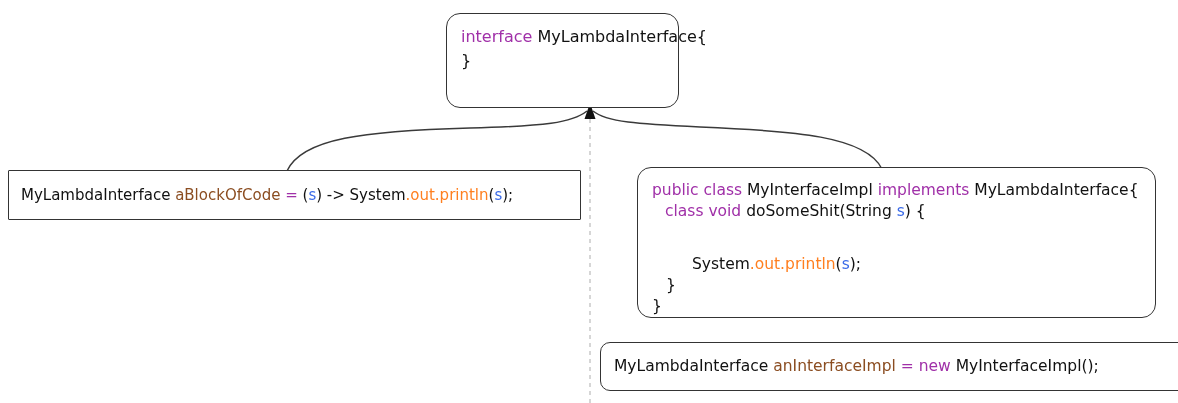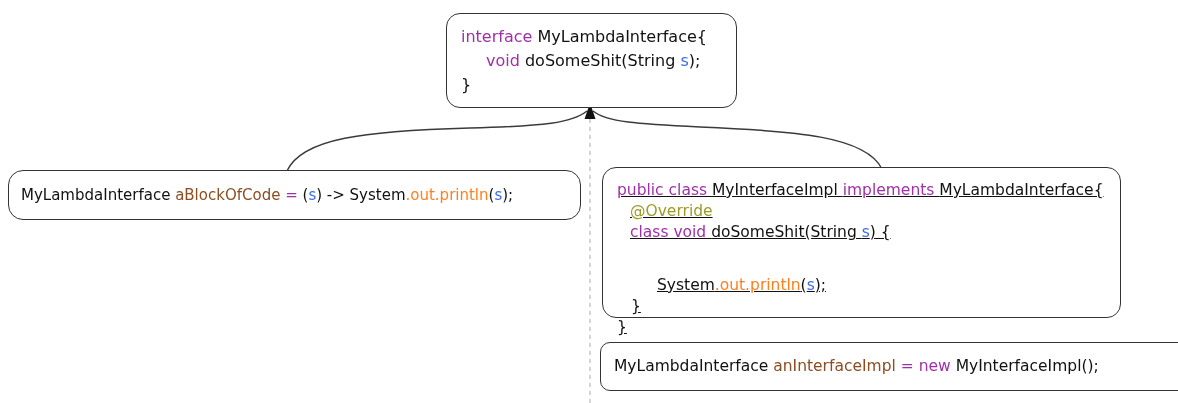--- a/index.html
+++ b/index.html
@@ -24,41 +24,40 @@
     background: #ffffff;
     z-index: 2;
   }
   .code-box .code-line {
     white-space: pre;
     font-size: 15.5px;
     line-height: 23px;
   }
   #interface-box {
     left: 446px; top: 13px;
-    width: 291px; height: 95px;
+    width: 233px; height: 95px;
     border-radius: 14px;
     padding: 11px 14px;
   }
   #interface-box .code-line { font-size: 16px; line-height: 24px; }
   #lambda-box {
     left: 8px; top: 170px;
     width: 573px; height: 50px;
-    border-radius: 15px;
+    border-radius: 1px;
     display: flex;
     flex-direction: column;
     justify-content: center;
     padding: 0 12px;
   }
   #lambda-box .code-line { font-size: 15px; }
   #impl-box {
-    left: 602px; top: 167px;
+    left: 637px; top: 167px;
     width: 519px; height: 151px;
     border-radius: 14px;
     padding: 12px 14px;
-    text-decoration: underline;
   }
   #impl-box .code-line { font-size: 15.5px; line-height: 21px; }
   #instantiation-box {
     left: 600px; top: 342px;
     width: 668px; height: 49px;
     border-radius: 10px;
     display: flex;
     flex-direction: column;
     justify-content: center;
     padding: 12px 13px;
@@ -100,31 +99,29 @@
   <svg id="connector-svg" viewBox="0 0 1178 403" xmlns="http://www.w3.org/2000/svg">
     <path d="M 287 171 C 302 138, 365 131, 470 128 C 545 126, 572 123, 587 111" fill="none" stroke="#3a3a3a" stroke-width="1.5"></path>
     <path d="M 882 169 C 866 136, 795 131, 700 127 C 638 124, 606 122, 593 111" fill="none" stroke="#3a3a3a" stroke-width="1.5"></path>
     <polygon points="590,103 584.5,119 595.5,119" fill="#111111"></polygon>
     <line x1="590" y1="119" x2="590" y2="403" stroke="#bbbbbb" stroke-width="1.2" stroke-dasharray="4 4"></line>
   </svg>
 
 
   <div class="code-box" id="interface-box">
       <div class="code-line" style="padding-left: 0px;"><span class="tok kw">interface </span><span class="tok plain">MyLambdaInterface{</span></div>
-      <div class="code-line" style="padding-left: 25px;"><span class="tok kw">void </span><span class="tok plain">doSomeShit(String </span><span class="tok blue">s</span><span class="tok plain">);</span></div>
       <div class="code-line" style="padding-left: 0px;"><span class="tok plain">}</span></div>
     </div>
 
   <div class="code-box" id="lambda-box">
       <div class="code-line" style="padding-left: 0px;"><span class="tok plain">MyLambdaInterface </span><span class="tok brown">aBlockOfCode</span><span class="tok plain"> </span><span class="tok kw">=</span><span class="tok plain"> (</span><span class="tok blue">s</span><span class="tok plain">) -&gt; System</span><span class="tok orange">.out.println</span><span class="tok plain">(</span><span class="tok blue">s</span><span class="tok plain">);</span></div>
     </div>
 
   <div class="code-box" id="impl-box">
       <div class="code-line" style="padding-left: 0px;"><span class="tok kw">public class </span><span class="tok plain">MyInterfaceImpl </span><span class="tok kw">implements </span><span class="tok plain">MyLambdaInterface{</span></div>
-      <div class="code-line" style="padding-left: 13px;"><span class="tok olive">@Override</span></div>
       <div class="code-line" style="padding-left: 13px;"><span class="tok kw">class void </span><span class="tok plain">doSomeShit(String </span><span class="tok blue">s</span><span class="tok plain">) {</span></div>
       <div class="code-line" style="padding-left: 40px; margin-top: 32px;"><span class="tok plain">System</span><span class="tok orange">.out.println</span><span class="tok plain">(</span><span class="tok blue">s</span><span class="tok plain">);</span></div>
       <div class="code-line" style="padding-left: 14px;"><span class="tok plain">}</span></div>
       <div class="code-line" style="padding-left: 0px;"><span class="tok plain">}</span></div>
     </div>
 
   <div class="code-box" id="instantiation-box">
       <div class="code-line" style="padding-left: 0px;"><span class="tok plain">MyLambdaInterface </span><span class="tok brown">anInterfaceImpl</span><span class="tok plain"> </span><span class="tok kw">=</span><span class="tok plain"> </span><span class="tok kw">new</span><span class="tok plain"> MyInterfaceImpl();</span></div>
     </div>
 

